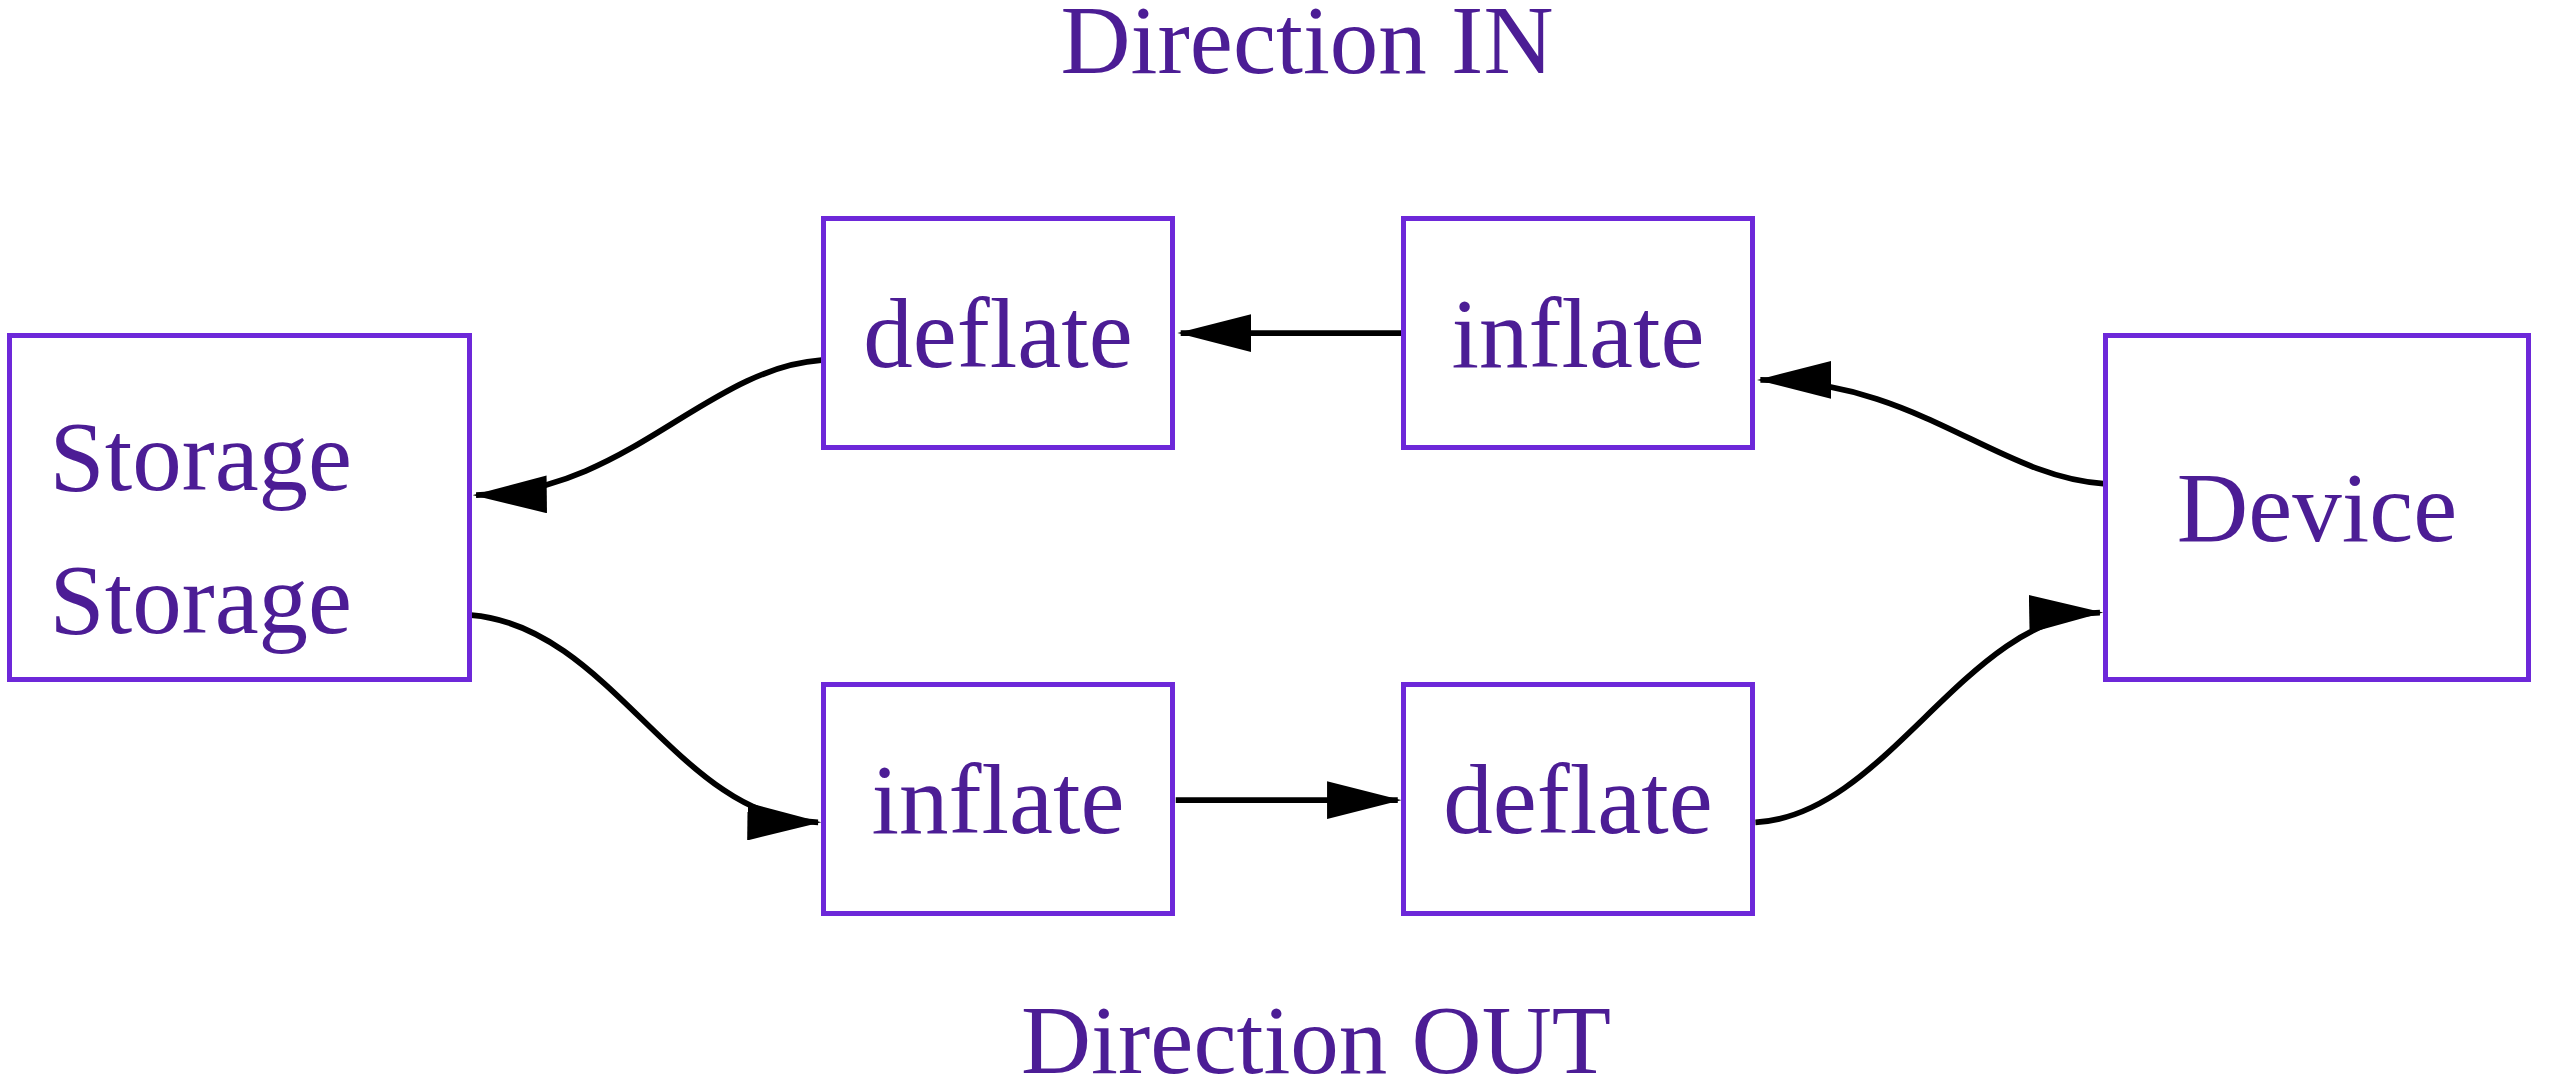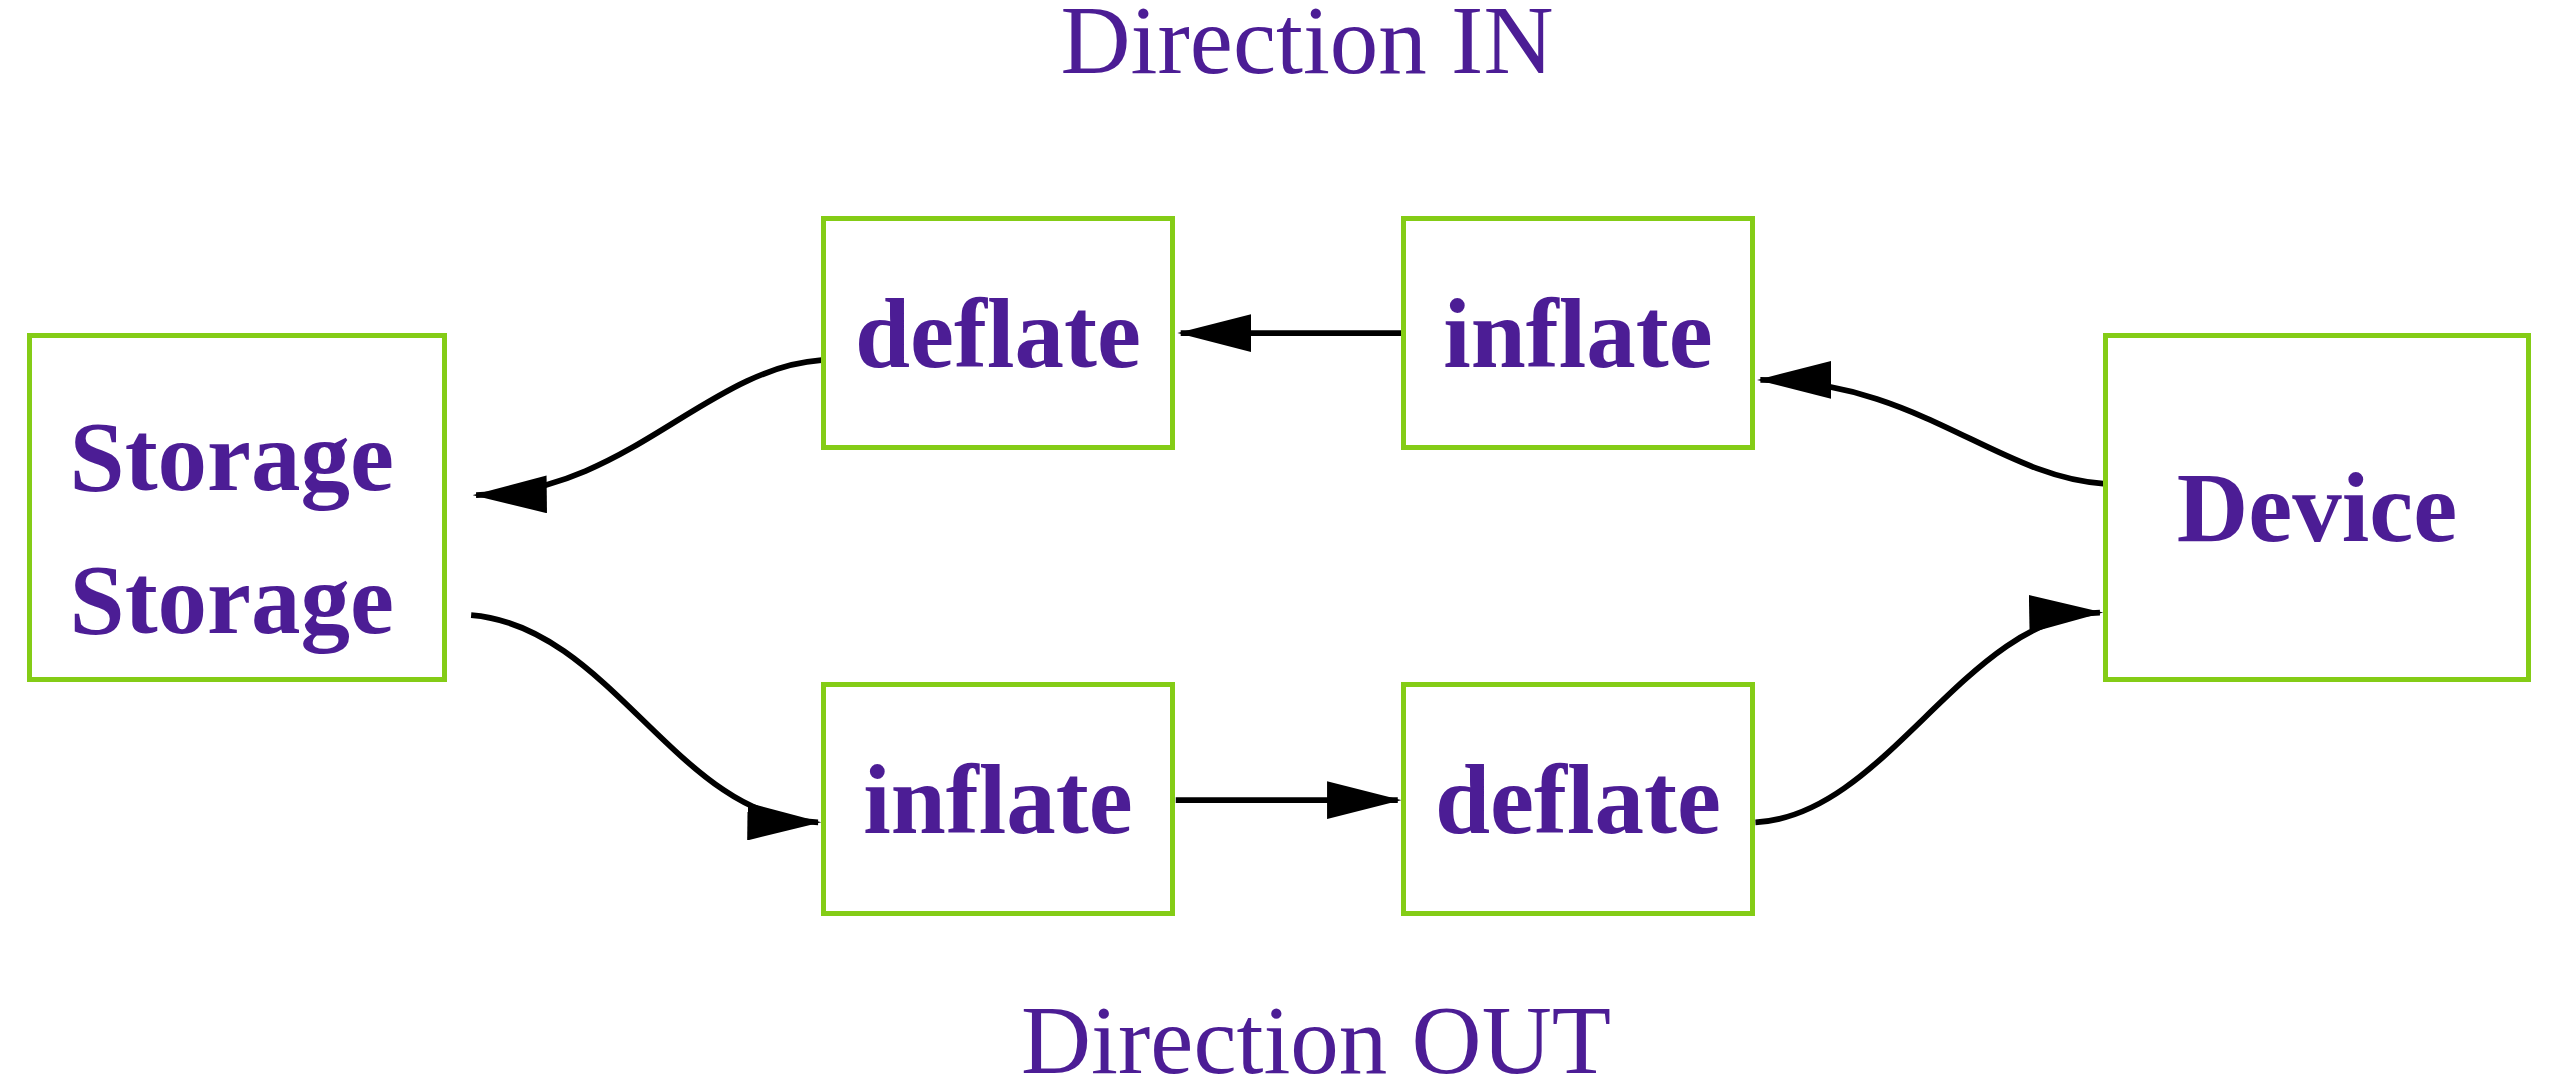--- a/index.html
+++ b/index.html
@@ -18,29 +18,28 @@
   }
   #edges {
     position: absolute;
     inset: 0;
     width: 2576px;
     height: 1088px;
   }
   .node {
     position: absolute;
     box-sizing: border-box;
-    border: 5px solid #84cc16;
+    border: 5px solid #6d28d9;
     background: #ffffff;
     display: flex;
     align-items: center;
     justify-content: center;
     font-size: 99px;
     line-height: 1;
     white-space: nowrap;
-    font-weight: bold;
   }
   .node.multiline {
     flex-direction: column;
     align-items: flex-start;
     justify-content: flex-start;
     padding: 48px 0 0 38px;
     line-height: 1.44;
   }
   .title {
     position: absolute;
@@ -76,21 +75,21 @@
     <path class="edge" d="M 573 748 C 745 762, 825 998, 995 1000" marker-end="url(#arrow)"></path>
 
     <path class="edge" d="M 1430 973 L 1700 973" marker-end="url(#arrow)"></path>
 
     <path class="edge" d="M 2135 1000 C 2295 992, 2390 748, 2554 745" marker-end="url(#arrow)"></path>
   </svg>
 
   <div class="title" style="left:1307px; top:-8.2px;">Direction IN</div>
   <div class="title" style="left:1316px; top:992px;">Direction OUT</div>
 
-  <div class="node multiline" style="left:6.6px; top:333px; width:420px; height:349px;margin-left:20px;">
+  <div class="node multiline" style="left:6.6px; top:333px; width:465px; height:349px;">
     <span>Storage</span>
     <span>Storage</span>
   </div>
 
   <div class="node" style="left:821px; top:216px; width:354px; height:234px;">
     <span>deflate</span>
   </div>
 
   <div class="node" style="left:1401px; top:216px; width:354px; height:234px;">
     <span>inflate</span>

